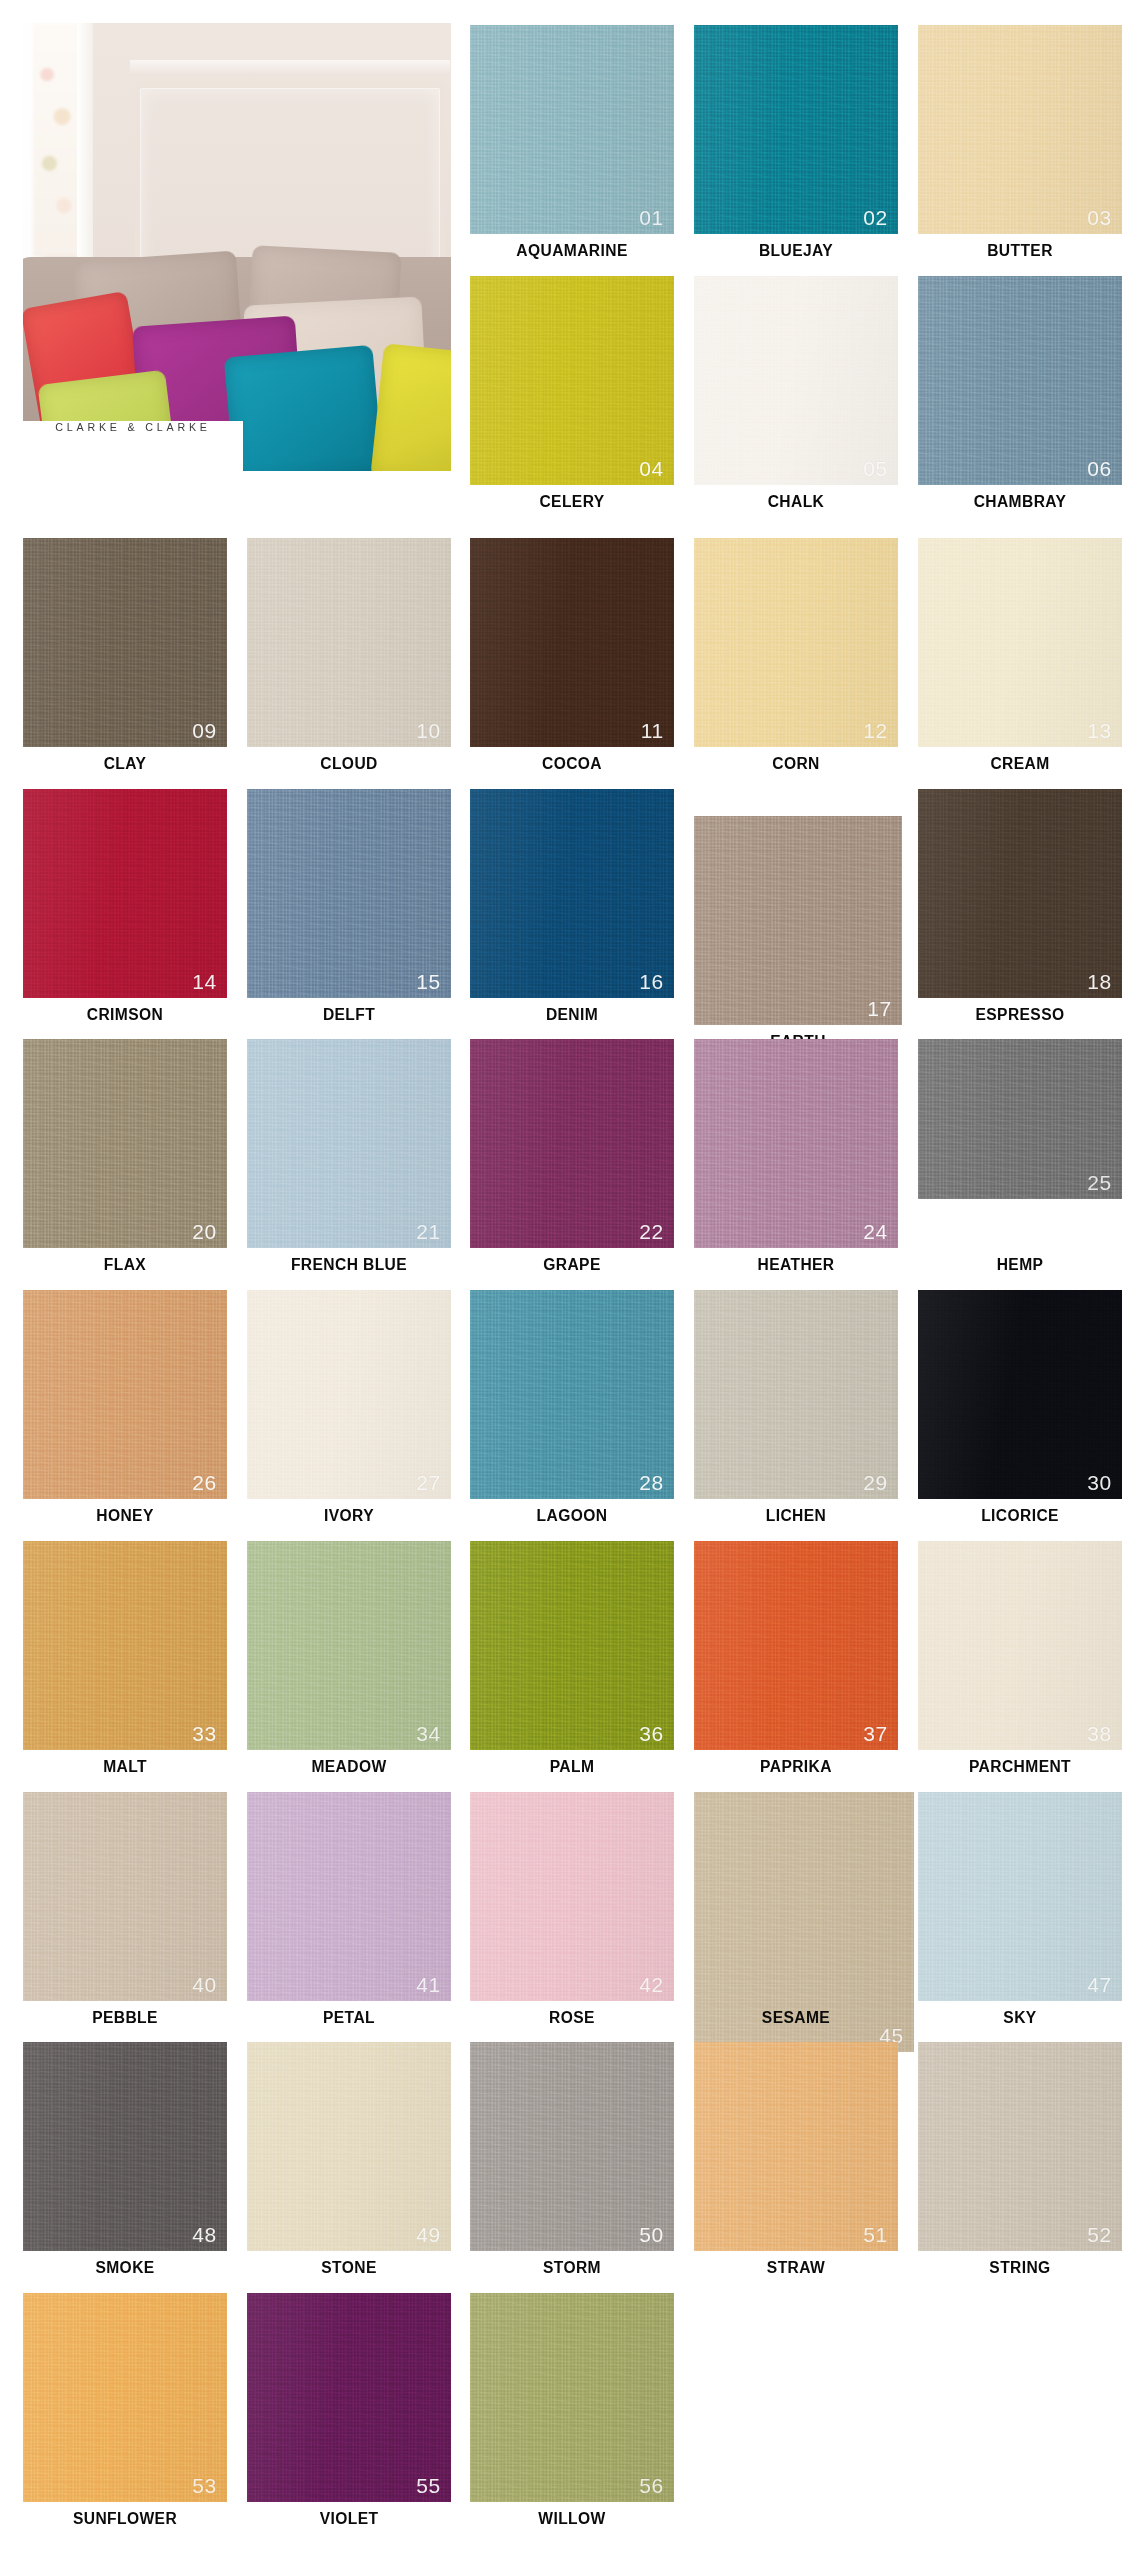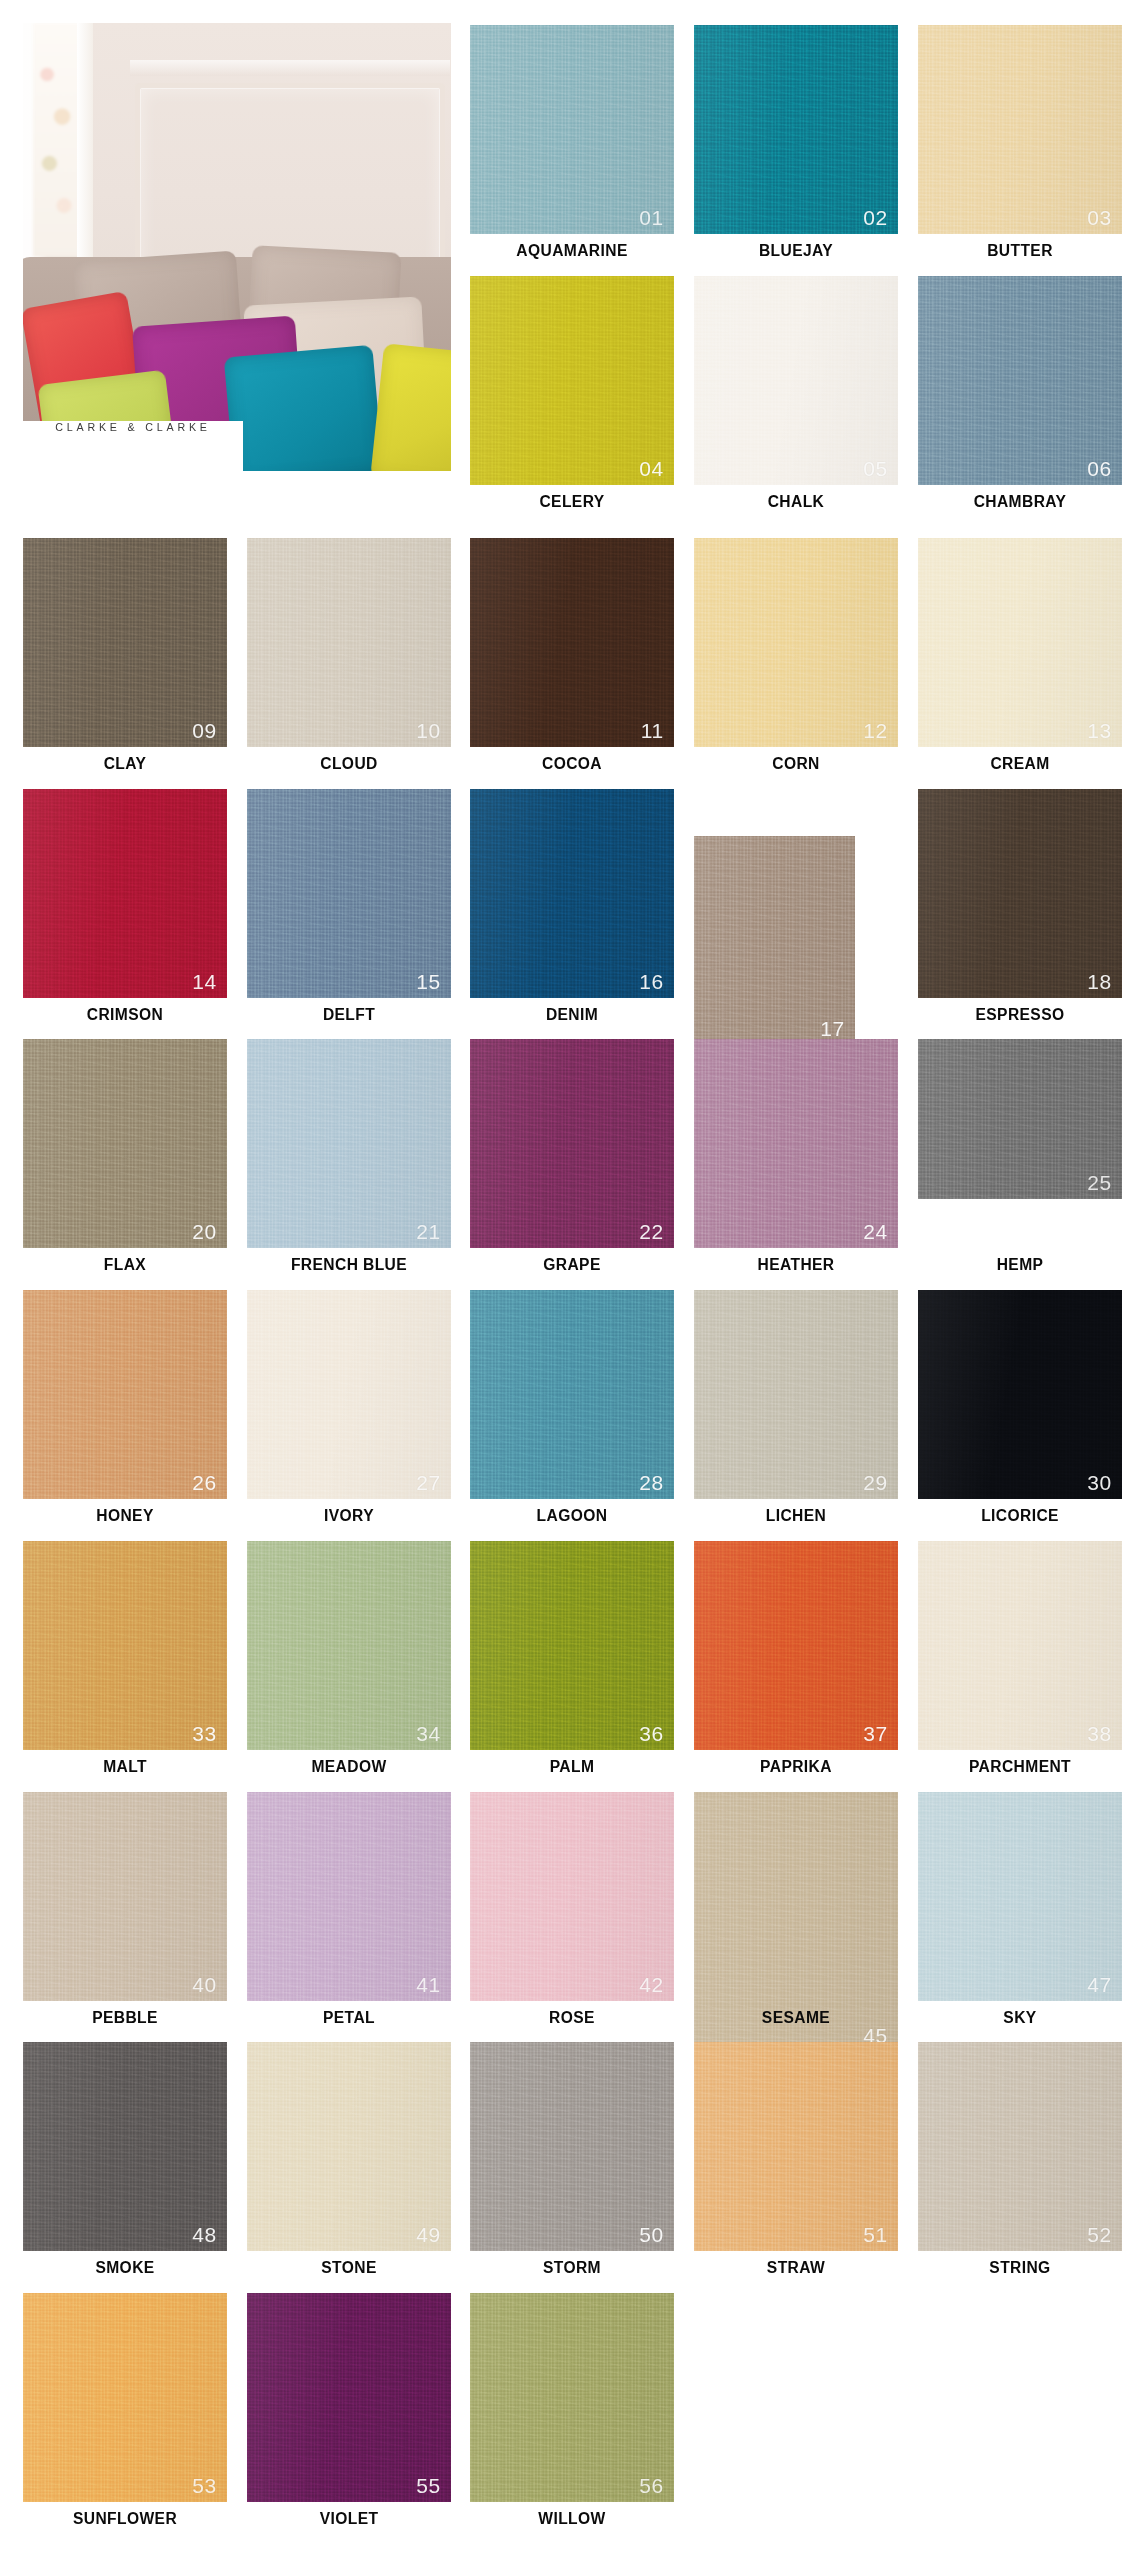--- a/index.html
+++ b/index.html
@@ -269,21 +269,21 @@
       <div class="label">DELFT</div>
     </div>
     <div class="swatch-cell" style="left: 470px; top: 789px; width: 204px; height: 251px;">
       <div class="swatch" style="background: rgb(14, 74, 115); height: 209px; text-align: center;">
         <div class="weave"></div>
         <div class="sheen"></div>
         <div class="num">16</div>
       </div>
       <div class="label">DENIM</div>
     </div>
-    <div class="swatch-cell" style="left: 694px; top: 836px; width: 161px; height: 251px;">
+    <div class="swatch-cell" style="left: 694px; top: 816px; width: 208px; height: 251px;">
       <div class="swatch" style="background: rgb(167, 147, 131); height: 209px;">
         <div class="weave"></div>
         <div class="sheen"></div>
         <div class="num">17</div>
       </div>
       <div class="label">EARTH</div>
     </div>
     <div class="swatch-cell" style="left: 918px; top: 789px; width: 204px; height: 251px;">
       <div class="swatch" style="background: rgb(74, 60, 48); height: 209px;">
         <div class="weave"></div>
@@ -430,21 +430,21 @@
     </div>
     <div class="swatch-cell" style="left: 470px; top: 1792px; width: 204px; height: 251px;">
       <div class="swatch light" style="background: rgb(238, 194, 203); height: 209px;">
         <div class="weave"></div>
         <div class="sheen"></div>
         <div class="num">42</div>
       </div>
       <div class="label">ROSE</div>
     </div>
     <div class="swatch-cell" style="left: 694px; top: 1792px; width: 204px; height: 251px;">
-      <div class="swatch light" style="background: rgb(203, 187, 159); height: 260px;">
+      <div class="swatch light" style="background: rgb(203, 187, 159); height: 260px; padding-left: 16px;">
         <div class="weave"></div>
         <div class="sheen"></div>
         <div class="num">45</div>
       </div>
       <div class="label">SESAME</div>
     </div>
     <div class="swatch-cell" style="left: 918px; top: 1792px; width: 204px; height: 251px;">
       <div class="swatch light" style="background: rgb(194, 214, 220); height: 209px;">
         <div class="weave"></div>
         <div class="sheen"></div>

